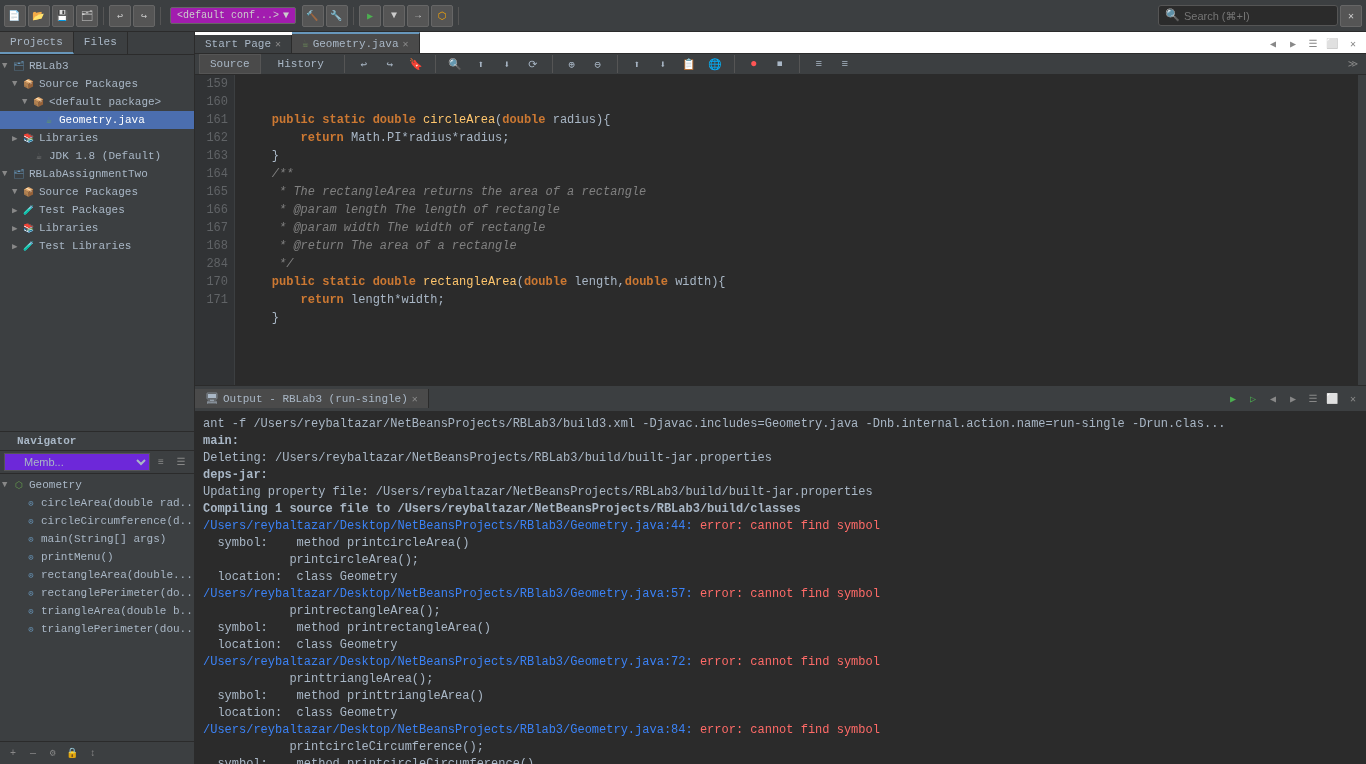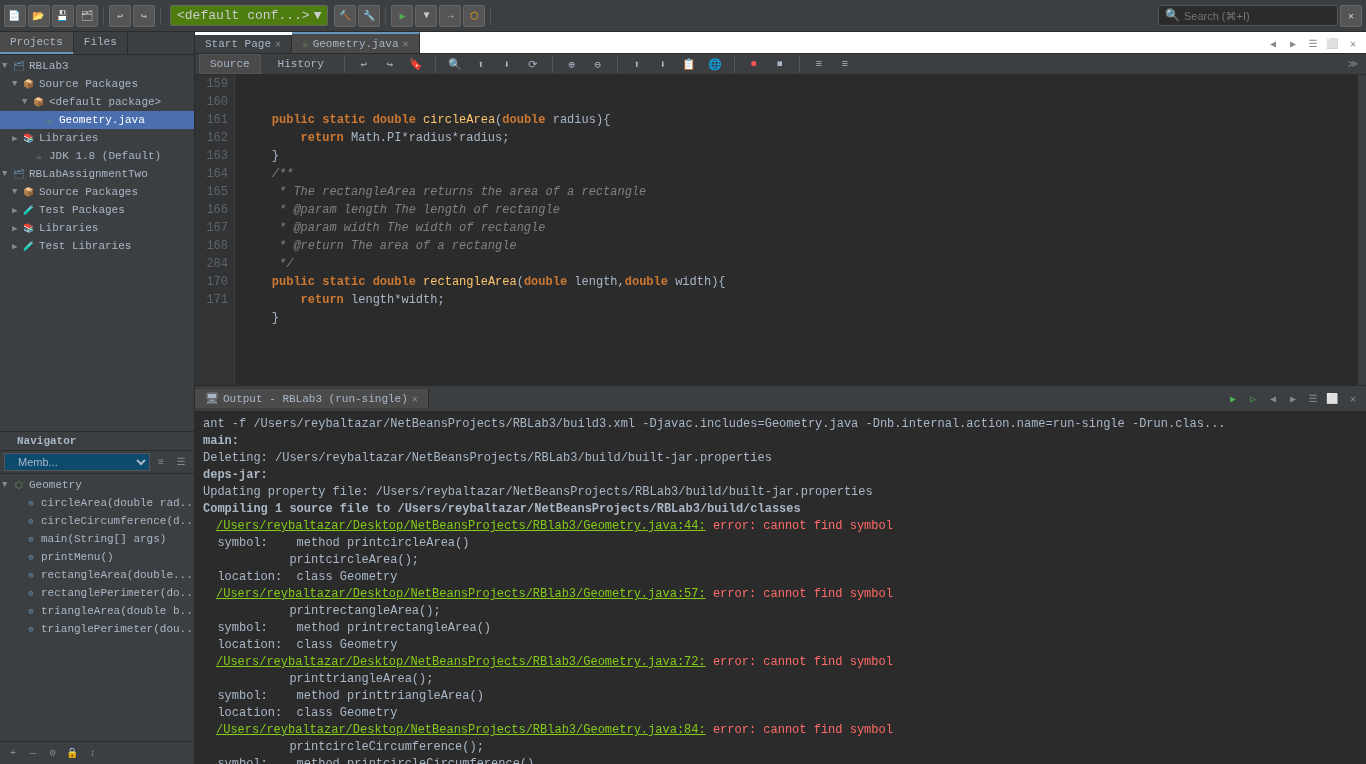--- a/index.html
+++ b/index.html
@@ -41,26 +41,26 @@
       background: transparent;
       border: none;
       color: #a9b7c6;
       font-size: 11px;
       outline: none;
       width: 140px;
     }
     .config-dropdown {
       display: flex;
       align-items: center;
-      background: #4d7c0f;
+      background: #a21caf;
       border: 1px solid #666;
       border-radius: 2px;
       padding: 2px 6px;
       cursor: pointer;
-      font-size: 13px;
+      font-size: 10px;
       color: #ccc;
       margin: 0 4px;
     }
 
     
     .main-layout {
       display: flex;
       height: calc(764px - 32px);
     }
 
@@ -290,21 +290,21 @@
       flex: 1;
       background: #2b2b2b;
       overflow-y: auto;
       padding: 4px 8px;
       font-size: 12px;
       line-height: 17px;
       font-family: 'Courier New', monospace;
     }
     .out-line { color: #a9b7c6; white-space: pre; }
     .out-error { color: #ff6b68; white-space: pre; }
-    .out-link { color: #84cc16; text-decoration: underline; cursor: pointer; margin-left: 13px; }
+    .out-link { color: #3b82f6; cursor: pointer; }
     .out-bold { color: #a9b7c6; font-weight: bold; white-space: pre; }
 
     
     .right-scrollbar {
       width: 8px;
       background: #3c3f41;
       position: relative;
     }
 
     
@@ -342,25 +342,25 @@
     
     .nav-member-bar {
       display: flex;
       align-items: center;
       gap: 2px;
       padding: 2px 4px;
       border-bottom: 1px solid #2b2b2b;
     }
     .nav-select {
       flex: 1;
-      background: #0c4a6e;
+      background: #6d28d9;
       border: 1px solid #555;
       color: #a9b7c6;
       font-size: 11px;
-      padding: 1px 9px;
+      padding: 1px 15px;
     }
   </style>
 </head>
 <body>
 
 <div class="top-toolbar">
   <div class="toolbar-icon">📄</div>
   <div class="toolbar-icon">📂</div>
   <div class="toolbar-icon">💾</div>
   <div class="toolbar-icon">🗂</div>

